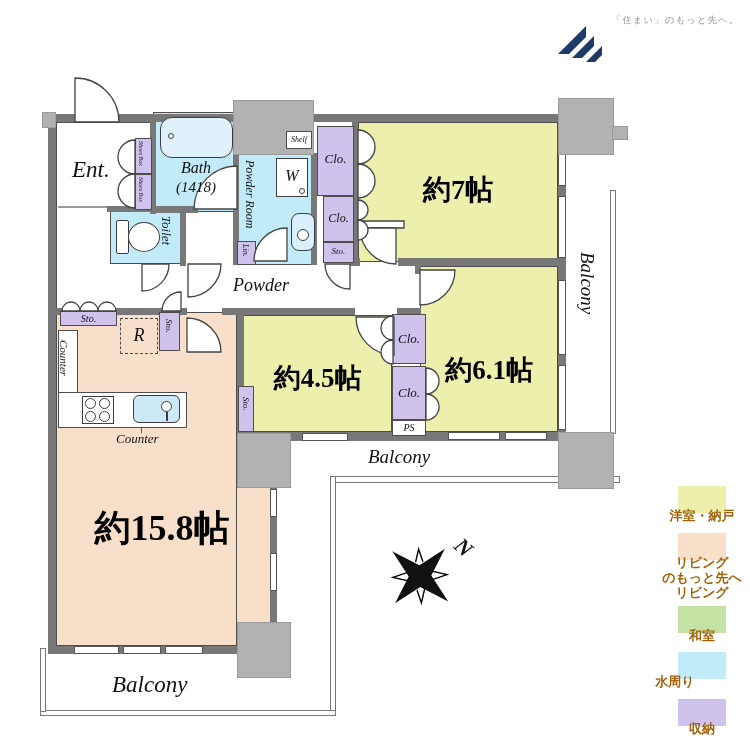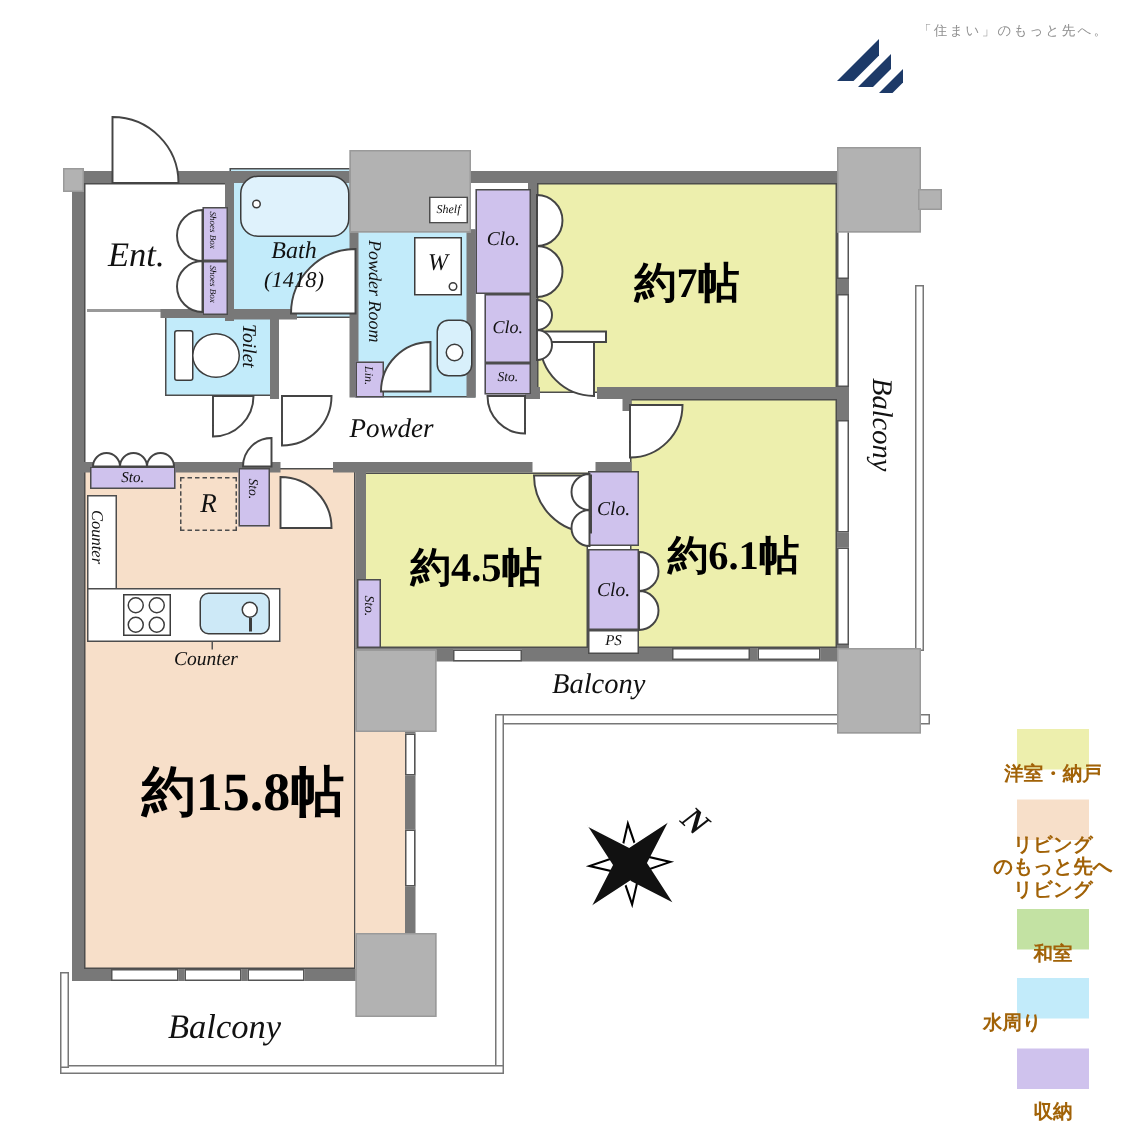--- a/index.html
+++ b/index.html
@@ -222,16 +222,16 @@
     <div class="lg" style="left:660px;top:555px;">
       <span style="display:block;">リビング</span>
       <span style="display:block;">のもっと先へ</span>
       <span style="display:block;">リビング</span>
     </div>
     <div class="sw" style="left: 678px; top: 606px; background: rgb(195, 226, 163);"></div>
     <div class="lg" style="left:660px;top:628px;">和室</div>
     <div class="sw" style="left: 678px; top: 652px; background: rgb(194, 235, 250);"></div>
     <div class="lg" style="left:633px;top:674px;">水周り</div>
     <div class="sw" style="left: 678px; top: 699px; background: rgb(207, 194, 237);"></div>
-    <div class="lg" style="left:660px;top:721px;margin-top:12px;">収納</div>
+    <div class="lg" style="left:660px;top:721px;">収納</div>
   </div>
 
 </div>
 
 </body></html>

